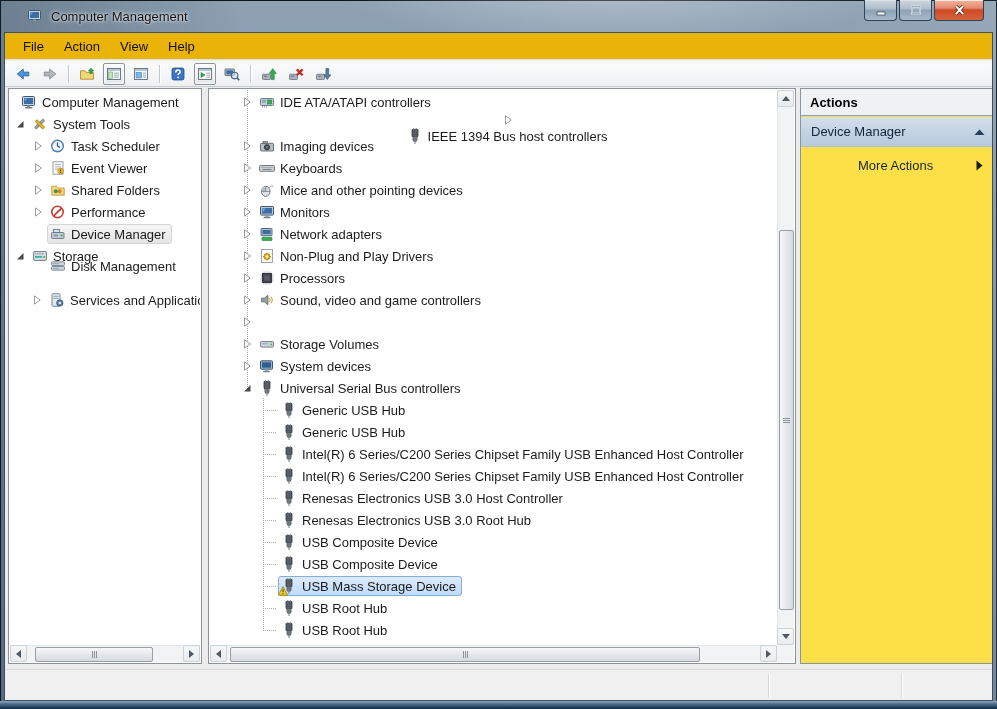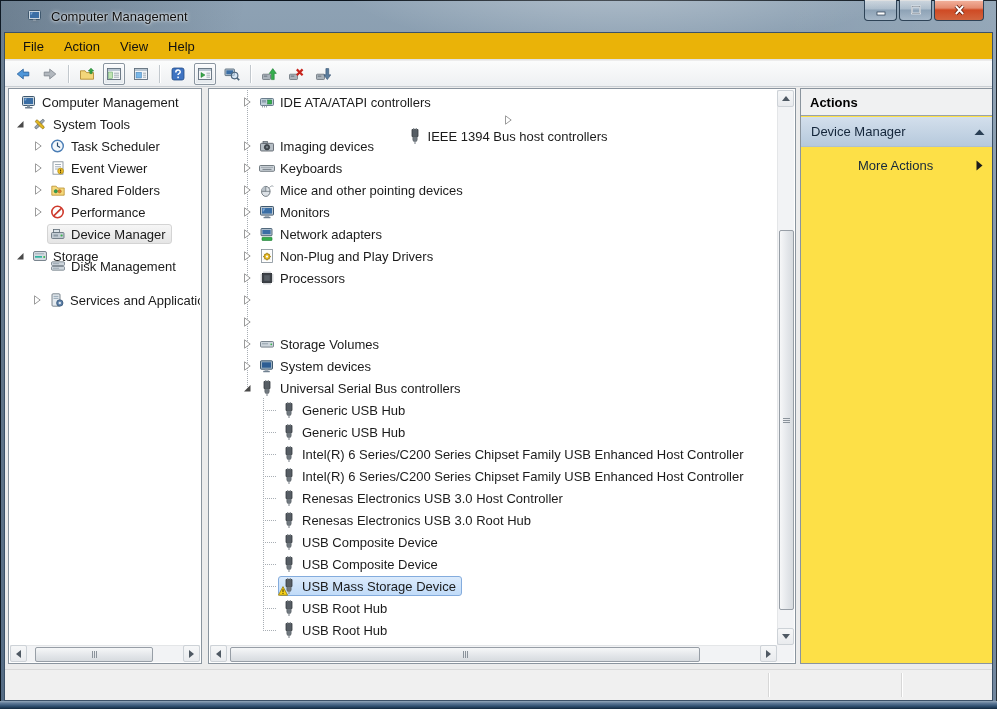--- a/index.html
+++ b/index.html
@@ -577,20 +577,29 @@
                 </svg>
               </span>
               <span class="nlabel">Processors</span>
             </span>
           </div><div class="tree-row" style="top: 199px; padding-left: 30px;">
             <span class="expander">
               <svg width="12" height="12" viewBox="0 0 12 12">
                 <path d="M3.5 1.8 9.2 6 3.5 10.2z" fill="#fff" stroke="#9b9b9b" stroke-width="1"></path>
               </svg>
             </span>
+            <span class="node">
+              <span class="nico">
+                <svg width="16" height="16" viewBox="0 0 16 16">
+                  <path d="M2.5 6.1h2.8L9 3.3v9.4L5.3 9.9H2.5z" fill="#99a1a9" stroke="#595f66" stroke-width=".7"></path>
+                  <path d="M10.4 6.1a2.8 2.8 0 0 1 0 3.8M12 4.6a5.2 5.2 0 0 1 0 6.8" stroke="#c79f28" stroke-width="1" fill="none"></path>
+                </svg>
+              </span>
+              <span class="nlabel">Sound, video and game controllers</span>
+            </span>
           </div><div class="tree-row" style="top: 221px; padding-left: 30px;">
             <span class="expander">
               <svg width="12" height="12" viewBox="0 0 12 12">
                 <path d="M3.5 1.8 9.2 6 3.5 10.2z" fill="#fff" stroke="#9b9b9b" stroke-width="1"></path>
               </svg>
             </span>
           </div><div class="tree-row" style="top: 243px; padding-left: 30px;">
             <span class="expander">
               <svg width="12" height="12" viewBox="0 0 12 12">
                 <path d="M3.5 1.8 9.2 6 3.5 10.2z" fill="#fff" stroke="#9b9b9b" stroke-width="1"></path>

